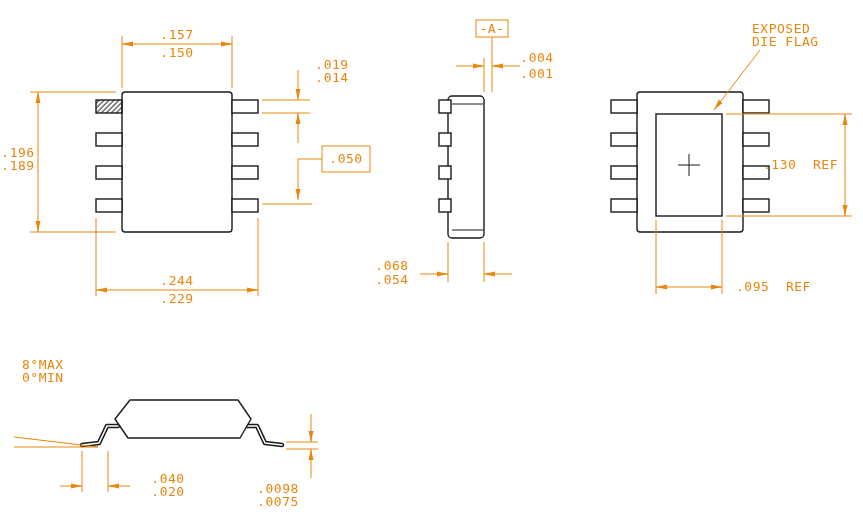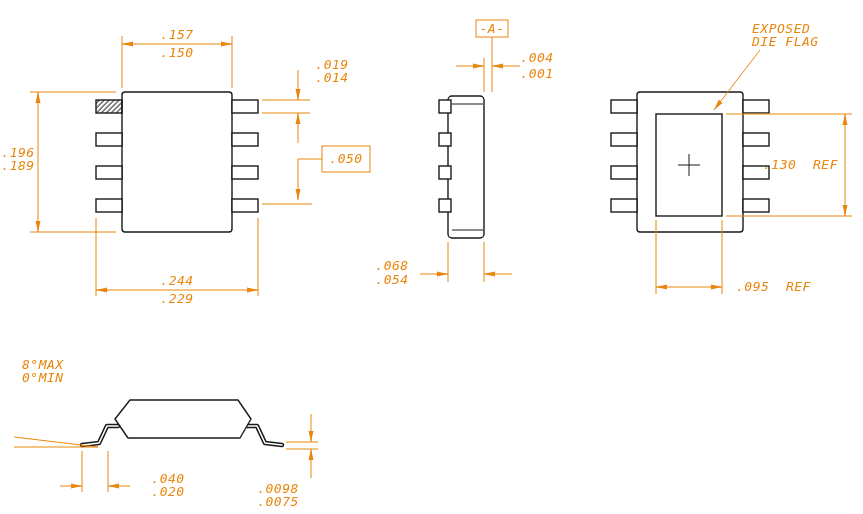--- a/index.html
+++ b/index.html
@@ -1,17 +1,17 @@
 <!DOCTYPE html>
 <html style="--dim: #E8860D; --outline: #1A1A1A; --bg: #FFFFFF;"><head>
 <meta charset="utf-8">
 <style>
   :root { --dim:#E8860D; --outline:#1A1A1A; --bg:#FFFFFF; }
   html,body { margin:0; padding:0; background:var(--bg); }
-  .canvas { width:863px; height:514px; position:relative; background:var(--bg); overflow:hidden;font-style:italic; }
+  .canvas { width:863px; height:514px; position:relative; background:var(--bg); overflow:hidden; }
   svg text {
     font-family:"DejaVu Sans Mono","Liberation Mono",monospace;
     font-size:13px;
     letter-spacing:0.5px;
     fill:var(--dim);
     white-space:pre;
   }
   .dim    { stroke:var(--dim); stroke-width:1; fill:none; }
   .shape  { stroke:var(--outline); stroke-width:1.4; }
   .outthin{ stroke:var(--outline); stroke-width:1; fill:none; }

